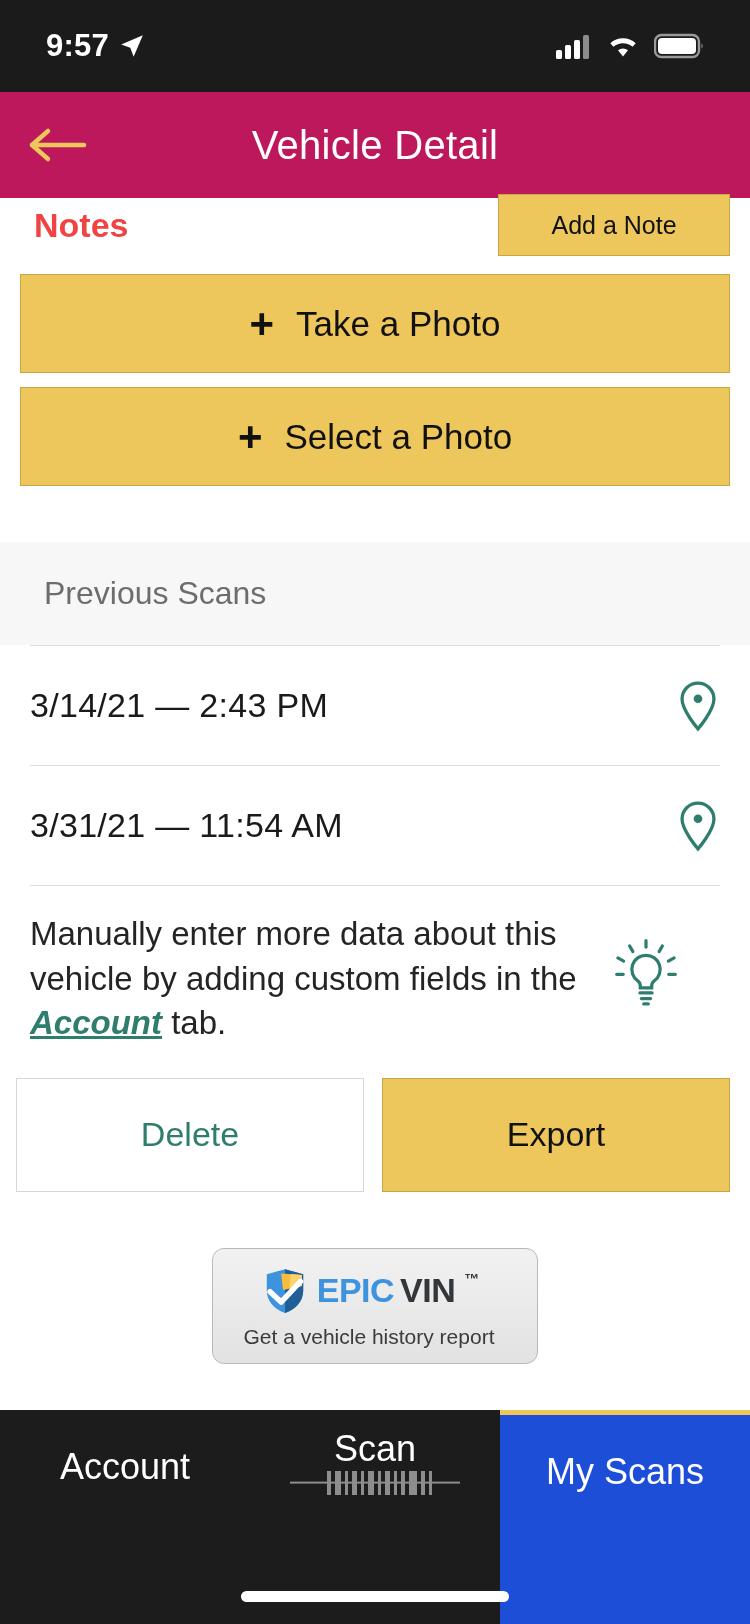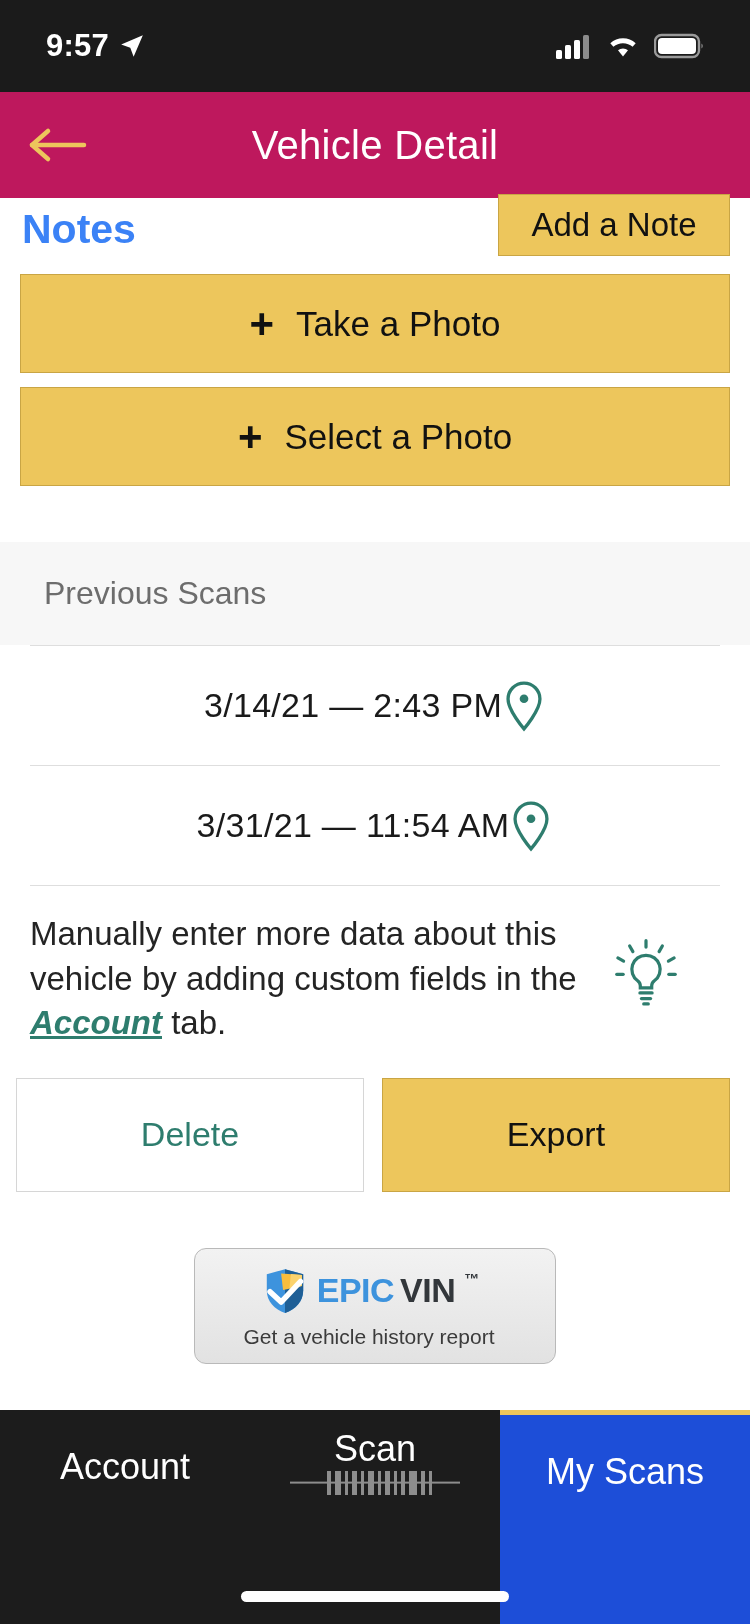--- a/index.html
+++ b/index.html
@@ -37,28 +37,28 @@
   }
 
   
   .content { position: absolute; top: 198px; left: 0; width: 750px; }
 
   .notes-row {
     position: relative; height: 62px; padding: 0 20px;
     display: flex; align-items: flex-start; justify-content: space-between;
   }
   .notes-label {
-    font-size: 41px; font-weight: 700; color: #3b82f6;
-    position: relative; top: 8px; left: 2px;
+    font-size: 34px; font-weight: 700; color: #ef4444;
+    position: relative; top: 8px; left: 14px;
   }
   .add-note-btn {
     background: #edc65c; border: 1px solid #c9a544;
     width: 232px; height: 62px; margin-top: -0px;
     display: flex; align-items: center; justify-content: center;
-    font-size: 33px; color: #111; cursor: pointer;
+    font-size: 25px; color: #111; cursor: pointer;
     position: relative; top: -4px;
   }
 
   .photo-btn {
     margin: 0 20px 0 20px; height: 99px;
     background: #edc65c; border: 1px solid #c9a544;
     display: flex; align-items: center; justify-content: center;
     gap: 22px; cursor: pointer;
   }
   .photo-btn .plus { font-size: 42px; font-weight: 700; color: #111; line-height: 1; }
@@ -68,21 +68,21 @@
 
   .section-head {
     background: #f7f7f7; height: 103px; display: flex; align-items: center;
     padding-left: 44px;
   }
   .section-head span { font-size: 32px; color: #6d6d6d; }
 
   .scan-list { padding: 0 30px; }
   .scan-row {
     height: 120px; border-top: 1px solid #dedede;
-    display: flex; align-items: center; justify-content: center;
+    display: flex; align-items: center; justify-content: space-between;
     cursor: pointer;
   }
   .scan-row .date { font-size: 34px; color: #1a1a1a; letter-spacing: .3px; }
 
   .tip-block {
     border-top: 1px solid #dedede; margin: 0 30px;
     display: flex; align-items: flex-start; padding: 26px 0 10px 0;
   }
   .tip-text { font-size: 33px; line-height: 1.35; color: #242424; max-width: 570px; }
   .tip-link {
@@ -98,21 +98,21 @@
     font-size: 34px; color: #2e7d6e; cursor: pointer;
   }
   .btn-export {
     flex: 1; height: 114px; background: #edc65c; border: 1px solid #c9a544;
     display: flex; align-items: center; justify-content: center;
     font-size: 34px; color: #111; cursor: pointer;
   }
 
   .epicvin-wrap { display: flex; justify-content: center; padding-top: 56px; }
   .epicvin-card {
-    width: 362px; padding: 16px 12px 14px 0; border-radius: 12px;
+    width: 326px; padding: 16px 12px 14px 0; border-radius: 12px;
     border: 1px solid #b9b9b9;
     background: linear-gradient(#f2f2f2, #e2e2e2);
     display: flex; flex-direction: column; align-items: center; cursor: pointer;
   }
   .epic-logo-row { display: flex; align-items: center; gap: 6px; }
   .epic-word { font-size: 34px; font-weight: 700; letter-spacing: -0.5px; }
   .epic-blue { color: #3d93dd; }
   .epic-dark { color: #33373b; }
   .epic-tm { font-size: 15px; color: #33373b; font-weight: 700;
              position: relative; top: -12px; margin-left: 3px; }

